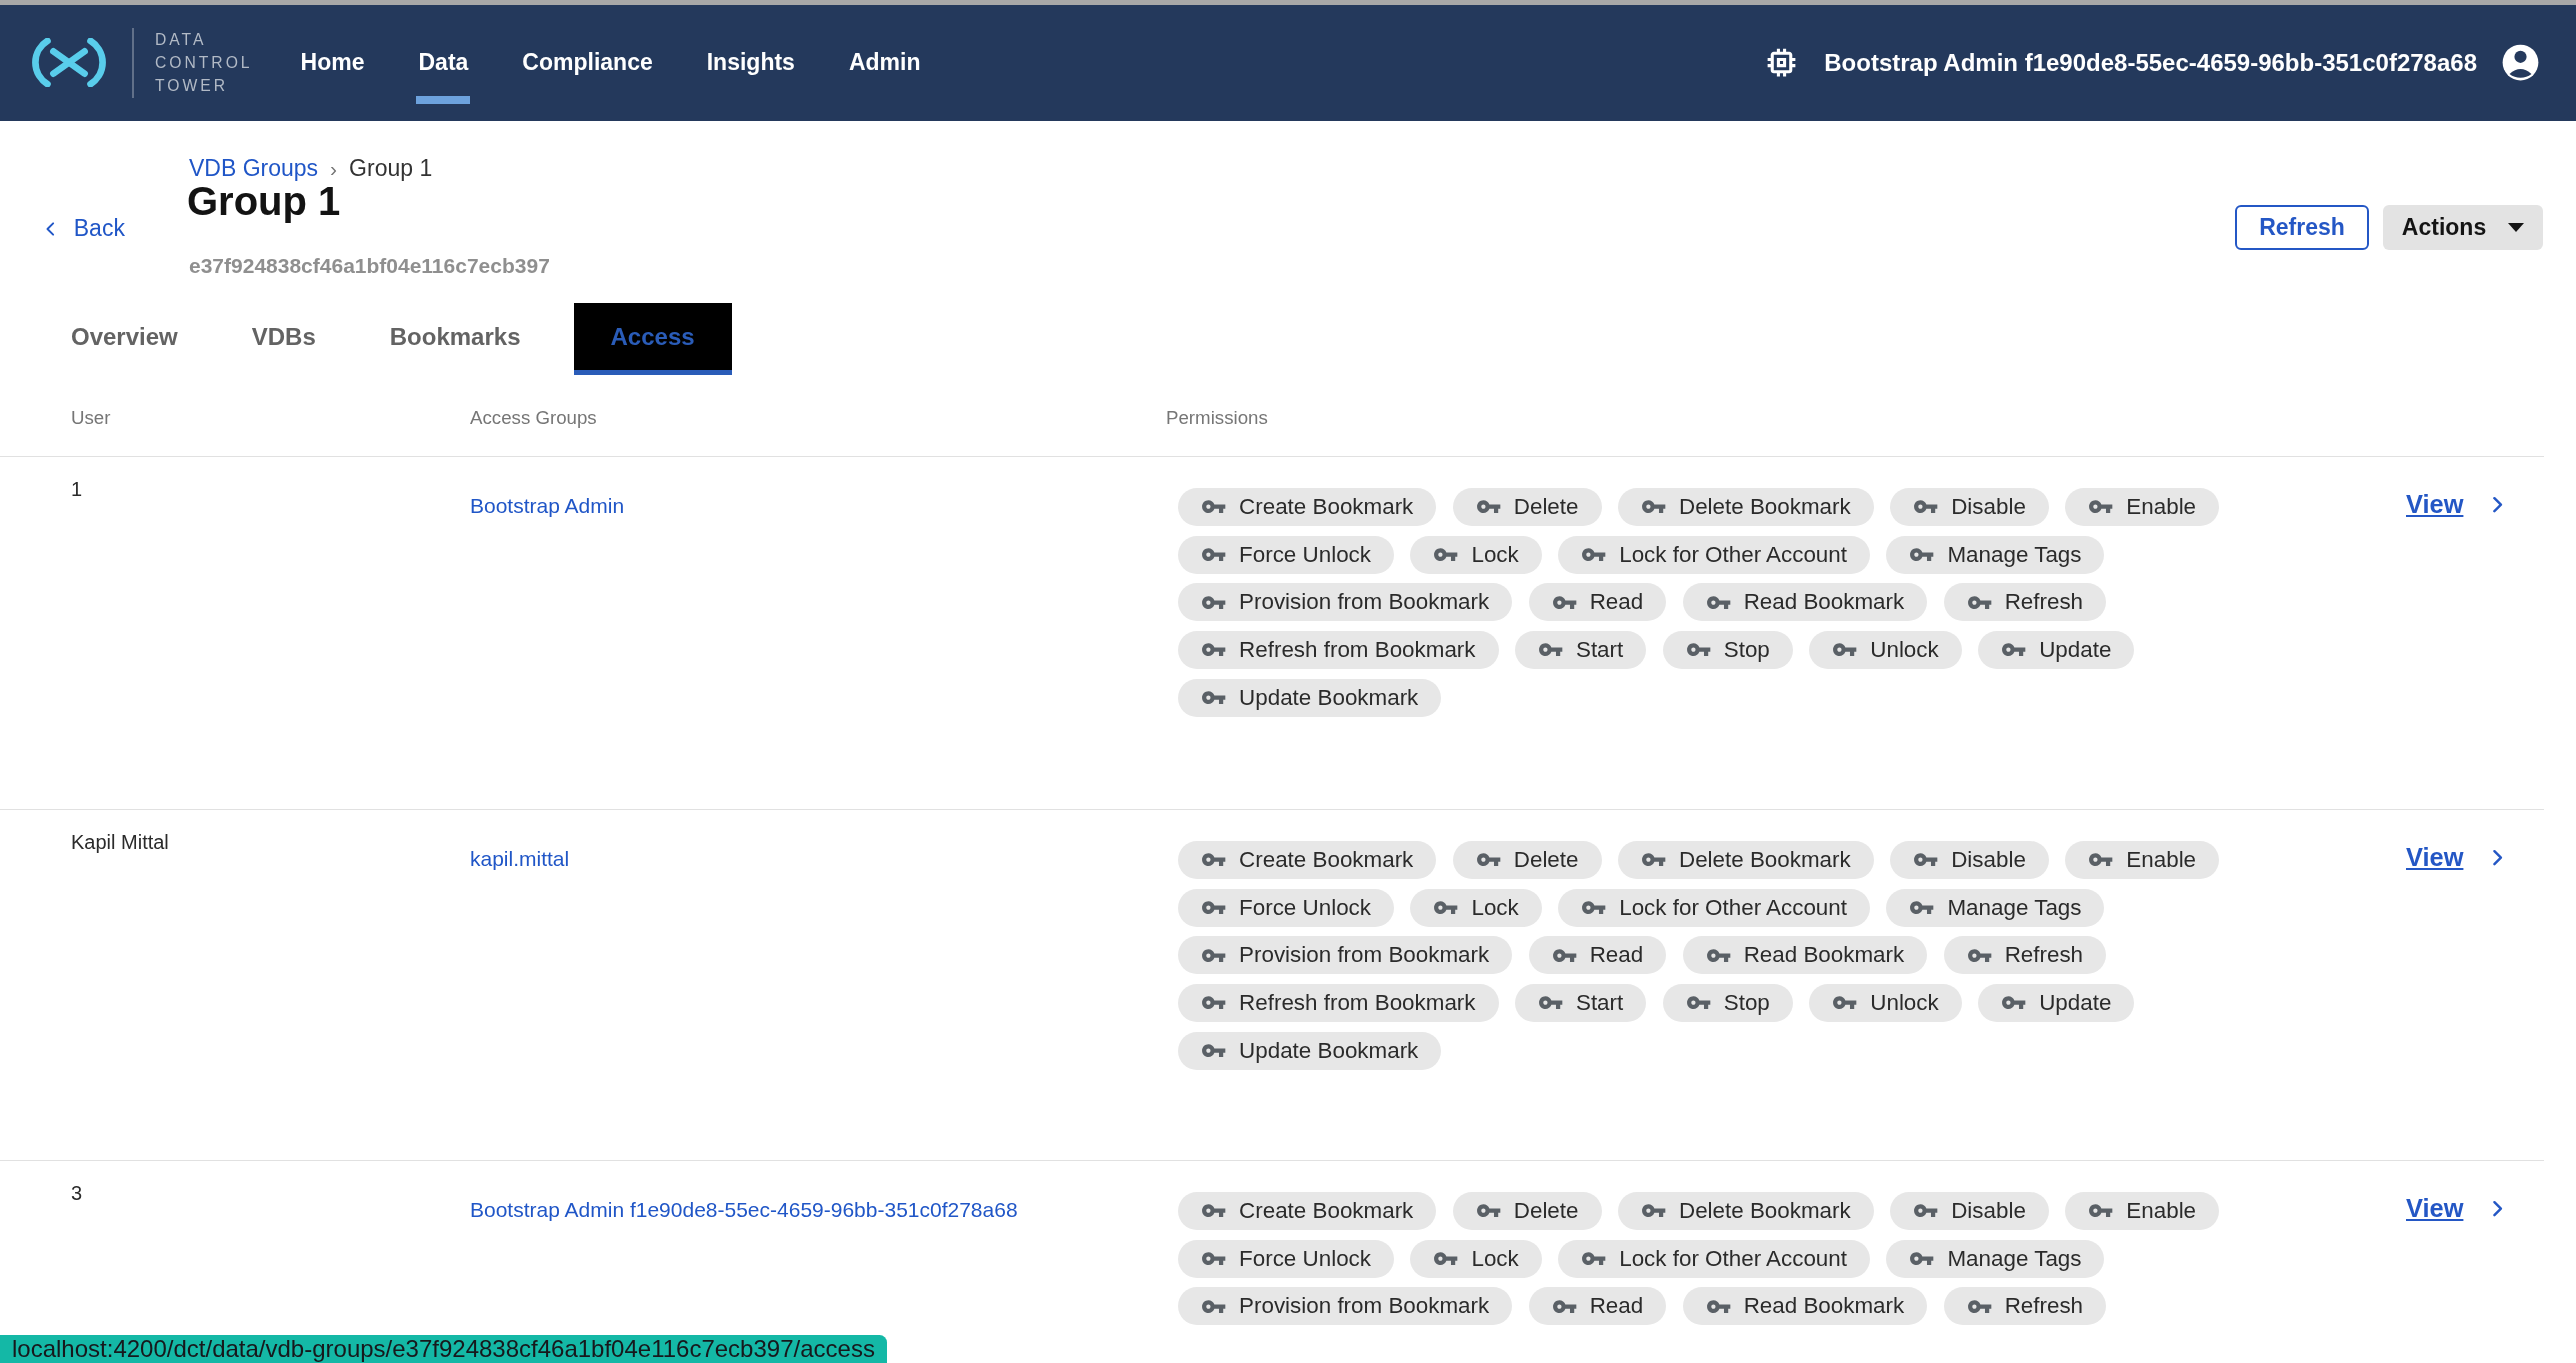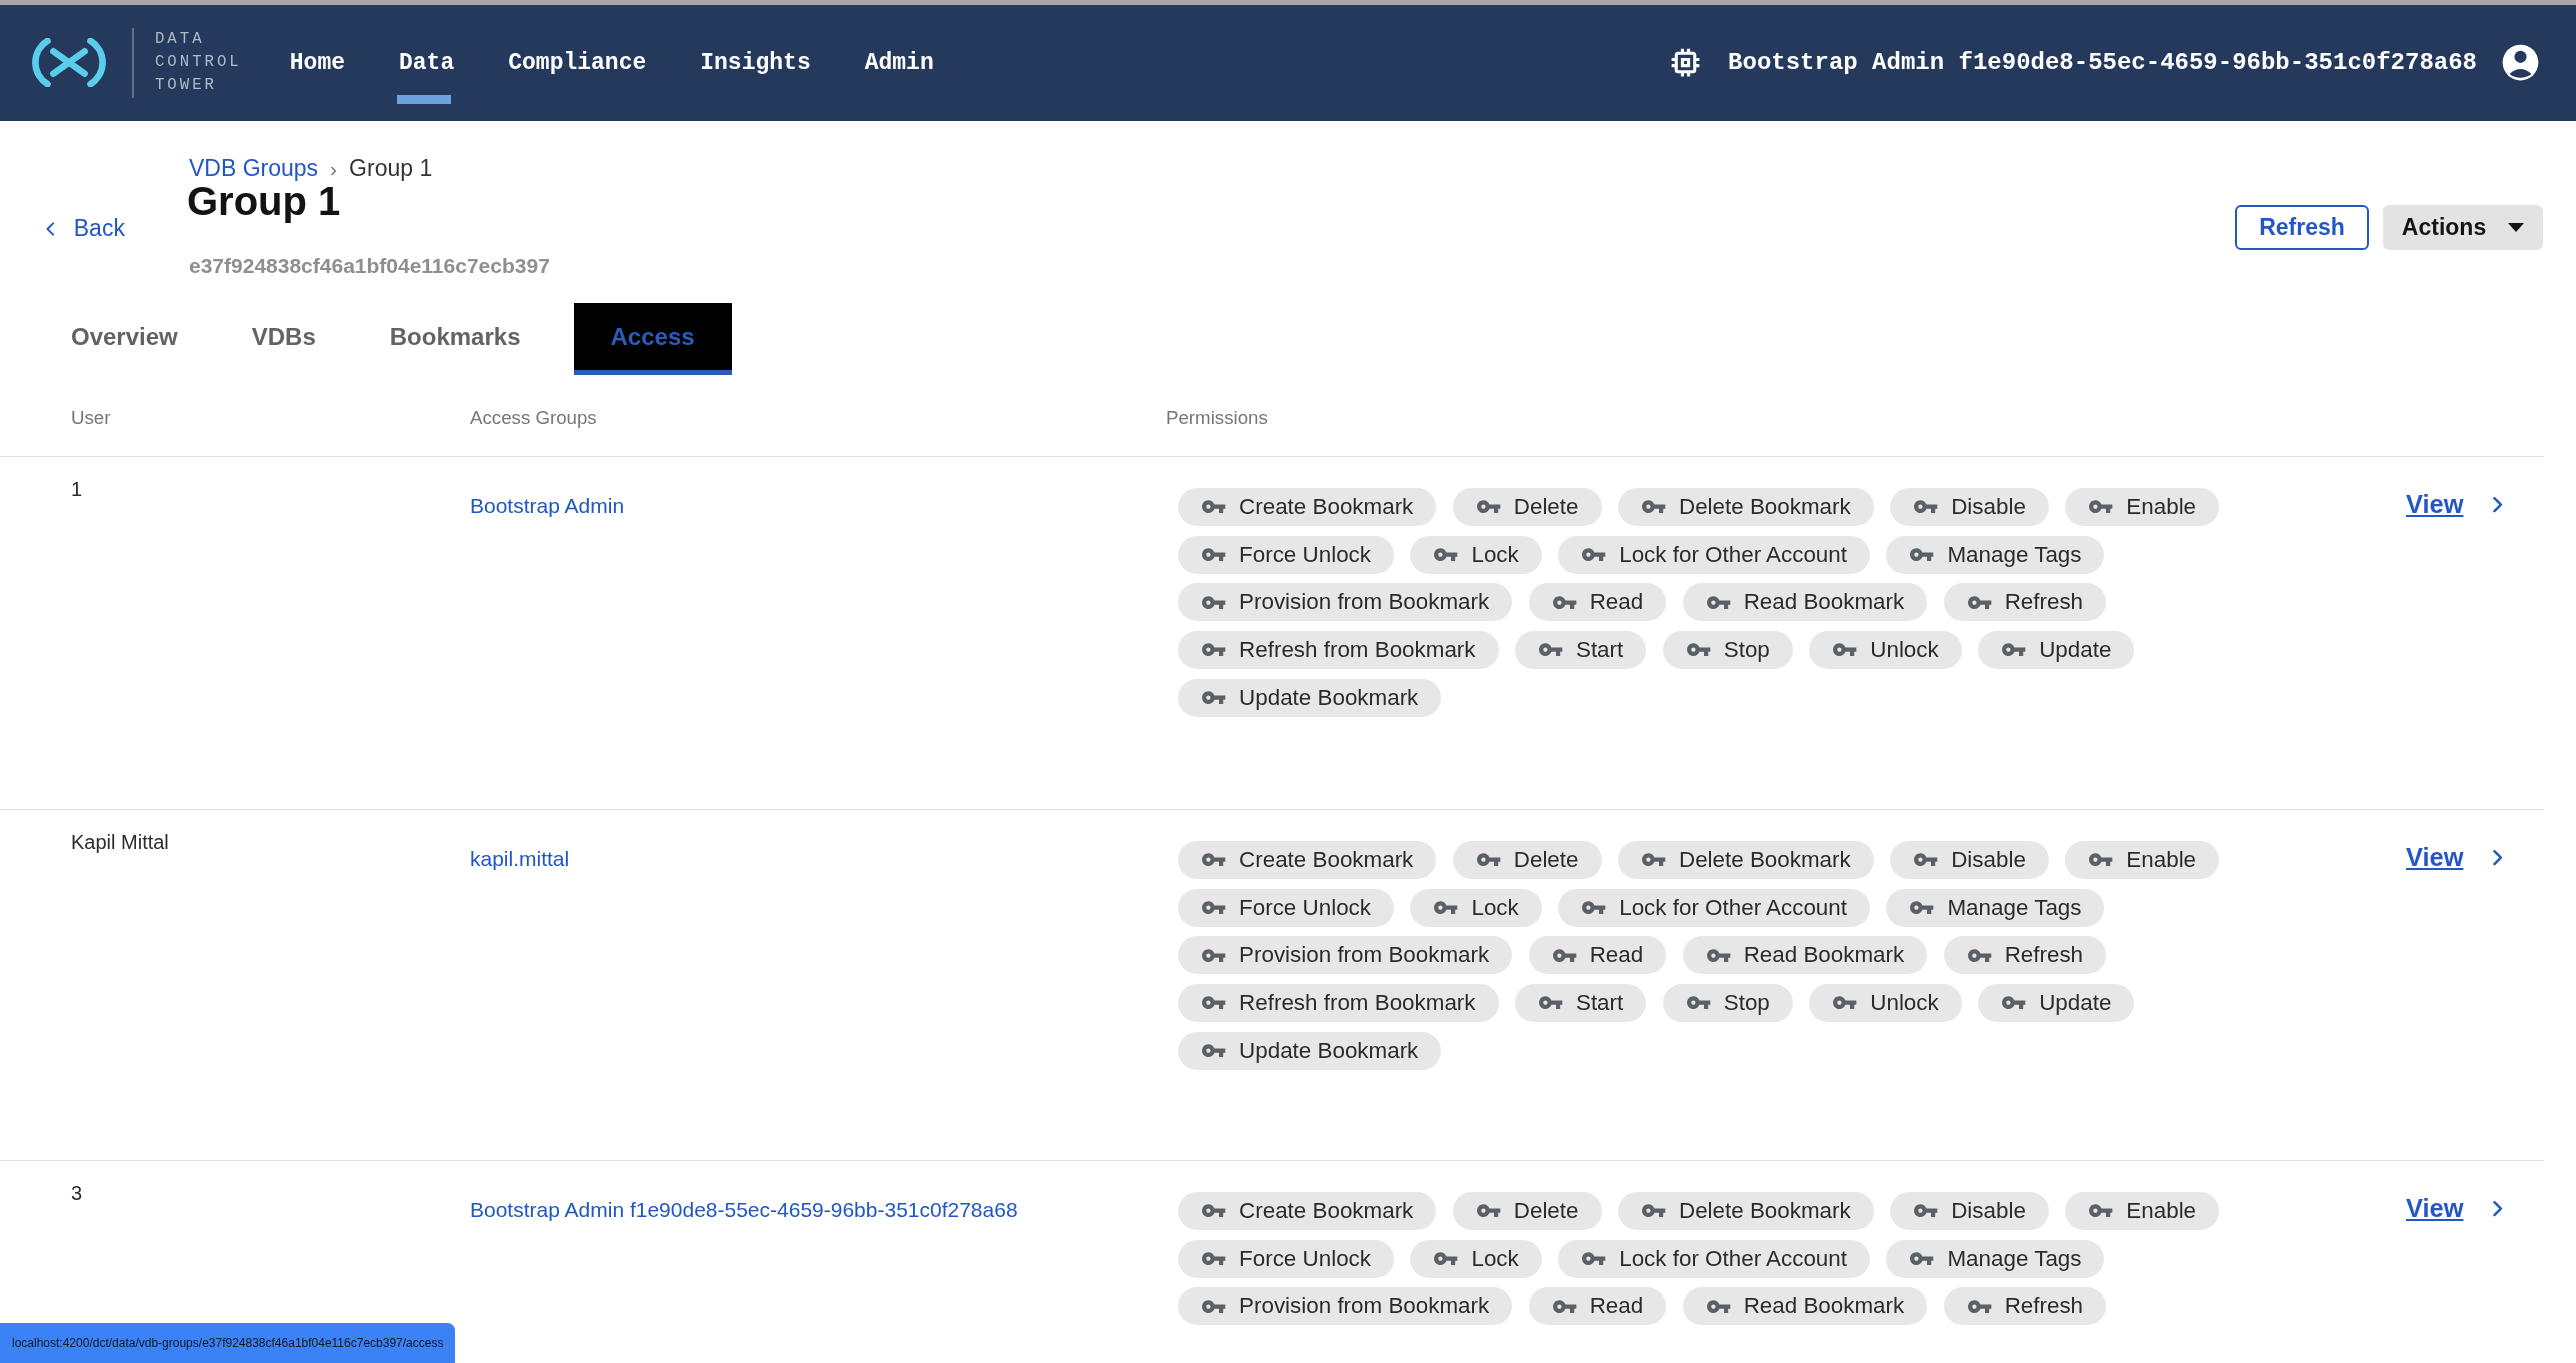--- a/index.html
+++ b/index.html
@@ -3,21 +3,21 @@
 <meta charset="utf-8">
 <style>
   html,body{margin:0;padding:0;background:#fff;font-family:"Liberation Sans",sans-serif;}
   .page{position:relative;width:2576px;height:1363px;overflow:hidden;background:#fff;}
 
   
   .top-strip{position:absolute;top:0;left:0;width:100%;height:4.5px;background:#a8a8a8;}
 
   
   .navbar{position:absolute;top:4.5px;left:0;right:0;height:116px;background:#24395c;
-          display:flex;align-items:center;padding:0 36px 0 25px;box-sizing:border-box;font-family:Liberation Mono, monospace;}
+          display:flex;align-items:center;padding:0 36px 0 25px;box-sizing:border-box;}
   .logo{display:flex;align-items:center;}
   .logo-mark{width:88px;height:49px;}
   .logo-divider{width:1.5px;height:70px;background:rgba(255,255,255,.28);margin:0 21px 0 19.4px;}
   .wordmark{font-size:15.7px;letter-spacing:3px;color:#b2bac6;line-height:23px;font-weight:normal;}
   .nav-links{display:flex;margin-left:48px;gap:54px;align-items:center;}
   .nav-item{color:#fff;font-weight:bold;font-size:23px;position:relative;text-decoration:none;cursor:pointer;}
   .nav-item.active::after{content:"";position:absolute;left:-2.2px;bottom:-28px;width:54px;height:8.2px;background:#6da2dd;}
   .nav-right{margin-left:auto;display:flex;align-items:center;gap:24px;}
   .chip-icon{width:37px;height:37px;}
   .user-label{color:#fff;font-weight:bold;font-size:24px;white-space:nowrap;}
@@ -58,22 +58,22 @@
   .cell-perms{position:absolute;left:1178px;top:31px;}
   .chip-line{display:flex;gap:16.4px;margin-bottom:9.7px;}
   .chip{display:inline-flex;align-items:center;gap:12.7px;height:38px;padding:0 23px;background:#e7e7e7;
         border-radius:25px;font-size:22.4px;color:#2b2b2b;white-space:nowrap;}
   .chip svg{width:25.4px;height:25.4px;fill:#5a6066;flex:0 0 auto;}
   .cell-view{position:absolute;left:2406px;top:33px;display:flex;align-items:center;gap:22.4px;
              color:#2457c5;font-size:25.4px;font-weight:bold;cursor:pointer;text-decoration:underline;}
   .view-chevron{width:22.4px;height:25.4px;}
 
   
-  .status-bar{position:absolute;left:0;bottom:0;height:40px;background:#3b82f6;border-top-right-radius:7.5px;
-              display:flex;align-items:center;padding:0 12px;font-size:12px;color:#17181c;z-index:10;white-space:nowrap;}
+  .status-bar{position:absolute;left:0;bottom:0;height:28px;background:#14b8a6;border-top-right-radius:7.5px;
+              display:flex;align-items:center;padding:0 12px;font-size:24px;color:#17181c;z-index:10;white-space:nowrap;}
 </style>
 </head>
 <body>
 
 <div class="page">
 
   <div class="top-strip"></div>
 
   <header class="navbar">
     <div class="logo">

